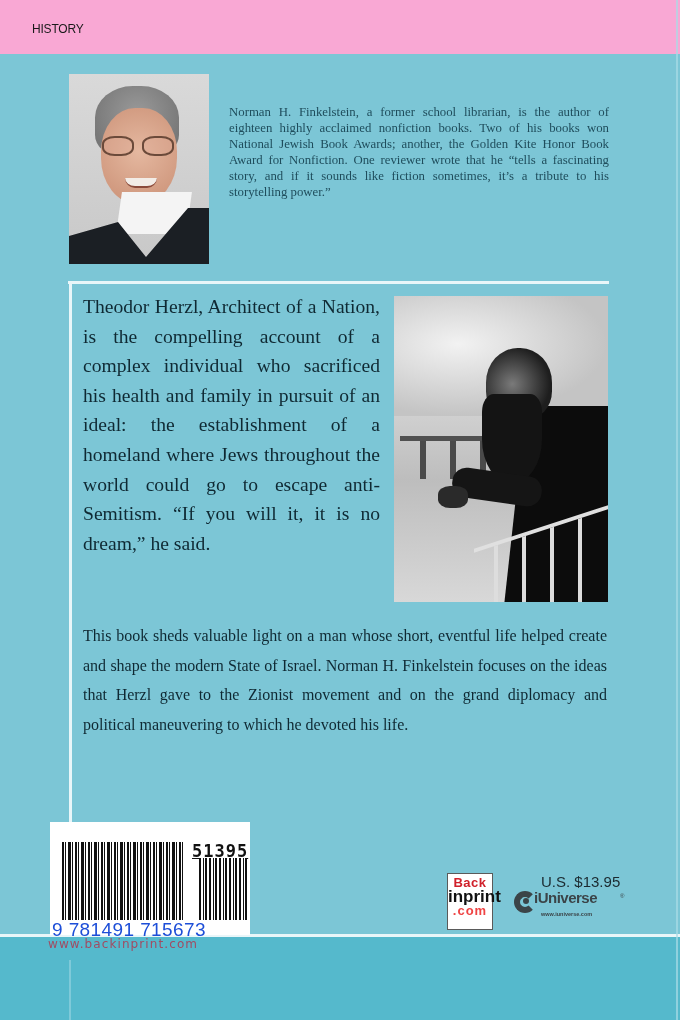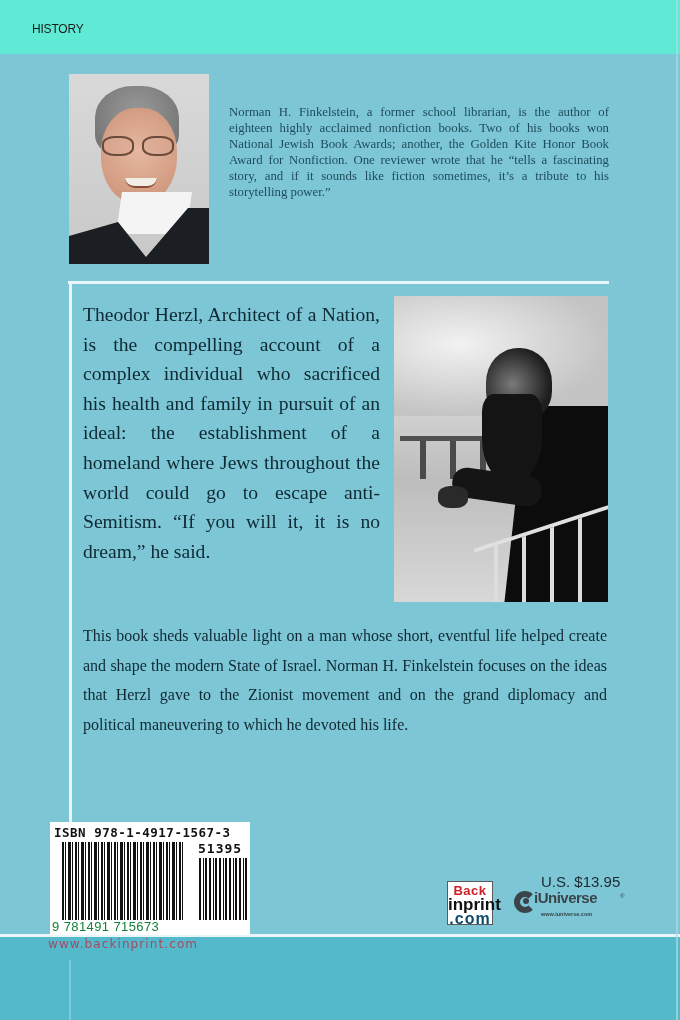--- a/index.html
+++ b/index.html
@@ -1,21 +1,21 @@
 <!DOCTYPE html>
 <html><head>
 <meta charset="utf-8">
 <style>
   * { margin: 0; padding: 0; box-sizing: border-box; }
   html, body { width: 680px; height: 1020px; overflow: hidden; background: #ffffff; }
   body { position: relative; font-family: "Liberation Serif", serif; }
 
   .top-band {
     position: absolute; left: 0; top: 0; width: 680px; height: 54px;
-    background: #5eead4;
+    background: #f9a8d4;
   }
   .category-label {
     position: absolute; left: 32px; top: 22px;
     font-family: "Liberation Sans", sans-serif; font-size: 12px; color: #1a1a1a;
     letter-spacing: -0.2px;
   }
   .cover {
     position: absolute; left: 0; top: 54px; width: 680px; height: 881px;
     background: #7cc6d6;
   }
@@ -64,21 +64,21 @@
     background: #e9f6f9;
   }
   .frame-left {
     position: absolute; left: 69px; top: 281px; width: 3px; height: 542px;
     background: #e9f6f9;
   }
 
   .para-1 {
     position: absolute; left: 83px; top: 292px; width: 297px;
     font-size: 19.6px; line-height: 29.6px; color: #0f2933;
-    text-align: justify; text-align-last: left; margin-top: 8px;
+    text-align: justify; text-align-last: left;
   }
   .para-2 {
     position: absolute; left: 83px; top: 621px; width: 524px;
     font-size: 16px; line-height: 29.6px; color: #0f2933;
     text-align: justify; text-align-last: left;
   }
 
   
   .herzl-photo {
     position: absolute; left: 394px; top: 296px; width: 214px; height: 306px;
@@ -100,52 +100,51 @@
   .barcode-box {
     position: absolute; left: 50px; top: 822px; width: 200px; height: 113px;
     background: #ffffff;
   }
   .isbn-text {
     position: absolute; left: 4px; top: 3px; width: 194px;
     font-family: "DejaVu Sans Mono", monospace; font-size: 12.5px; color: #111; letter-spacing: 0.5px;
     font-weight: bold;
   }
   .price-code {
-    position: absolute; left: 148px; top: 19px;
-    font-family: "DejaVu Sans Mono", monospace; font-size: 13px; color: #111; font-weight: bold; letter-spacing: 1px;
+    position: absolute; left: 142px; top: 19px;
+    font-family: "DejaVu Sans Mono", monospace; font-size: 17px; color: #111; font-weight: bold; letter-spacing: 1px; text-decoration: underline;
   }
   .bars-main {
     position: absolute; left: 12px; top: 20px; width: 122px; height: 78px;
     background: repeating-linear-gradient(90deg, #111 0 2px, #fff 2px 3px, #111 3px 4px, #fff 4px 6px, #111 6px 9px, #fff 9px 10px, #111 10px 11px, #fff 11px 13px);
   }
   .bars-addon {
     position: absolute; left: 149px; top: 36px; width: 48px; height: 62px;
     background: repeating-linear-gradient(90deg, #111 0 2px, #fff 2px 4px, #111 4px 5px, #fff 5px 6px, #111 6px 8px, #fff 8px 10px);
   }
   .ean-digits {
     position: absolute; left: 2px; top: 97px;
-    font-family: "Liberation Sans", sans-serif; font-size: 13px; color: #15803d; letter-spacing: 0.4px;
+    font-family: "Liberation Sans", sans-serif; font-size: 19px; color: #1d4ed8; letter-spacing: 0.4px;
   }
 
   .website {
     position: absolute; left: 48px; top: 937px;
     font-family: "DejaVu Sans", sans-serif; font-size: 12px; color: #a14c63; letter-spacing: 1.1px;
   }
 
   
   .bip-logo {
-    position: absolute; left: 447px; top: 873px; width: 46px; height: 44px;
+    position: absolute; left: 447px; top: 873px; width: 46px; height: 57px;
     background: #ffffff; border: 1.5px solid #5a5a5a;
     font-family: "Liberation Sans", sans-serif; font-weight: bold; text-align: center;
     line-height: 14px;
-    margin-top: 8px;
   }
   .bip-logo .l1 { display:block; font-size: 13px; color: #d0202a; margin-top: 2px; letter-spacing: 0.5px; }
   .bip-logo .l2 { display:block; font-size: 17px; color: #111; }
-  .bip-logo .l3 { display:block; font-size: 16px; color: #0c4a6e; letter-spacing: 1px; }
+  .bip-logo .l3 { display:block; font-size: 13px; color: #ef4444; letter-spacing: 1px; }
 
   .price {
     position: absolute; left: 541px; top: 873px;
     font-family: "Liberation Sans", sans-serif; font-size: 15px; color: #1b2a30;
   }
   .iu-logo {
     position: absolute; left: 514px; top: 891px; width: 115px; height: 34px;
   }
   .iu-mark {
     position: absolute; left: 0; top: 0; width: 22px; height: 22px; border-radius: 50%;
@@ -201,21 +200,20 @@
   <div class="head"></div>
   <div class="beard"></div>
   <div class="arm"></div>
   <div class="hands"></div>
   <div class="railing"></div>
 </div>
 
 <p class="para-2">This book sheds valuable light on a man whose short, eventful life helped create and shape the modern State of Israel. Norman H. Finkelstein focuses on the ideas that Herzl gave to the Zionist movement and on the grand diplomacy and political maneuvering to which he devoted his life.</p>
 
 <div class="barcode-box">
-  <span class="isbn-text">ISBN 978-1-4917-1567-3</span>
   <div class="bars-main"></div>
   <span class="price-code">51395</span>
   <div class="bars-addon"></div>
   <span class="ean-digits">9 781491 715673</span>
 </div>
 
 <span class="website">www.backinprint.com</span>
 
 <div class="bip-logo">
   <span class="l1">Back</span>

